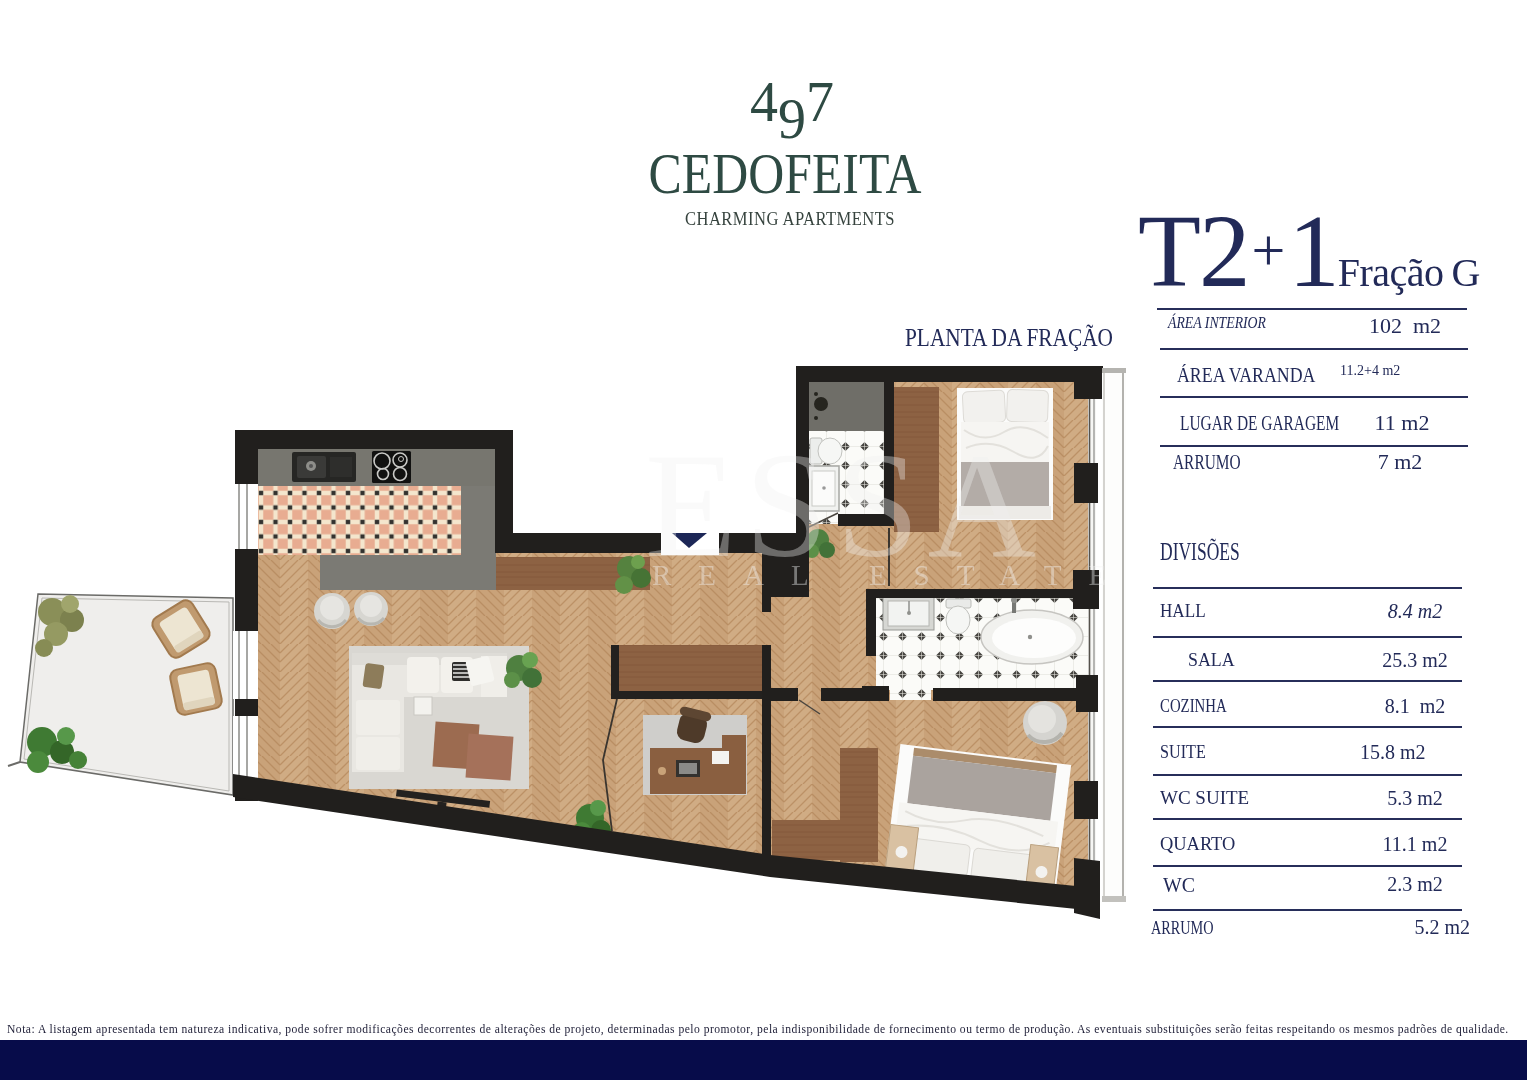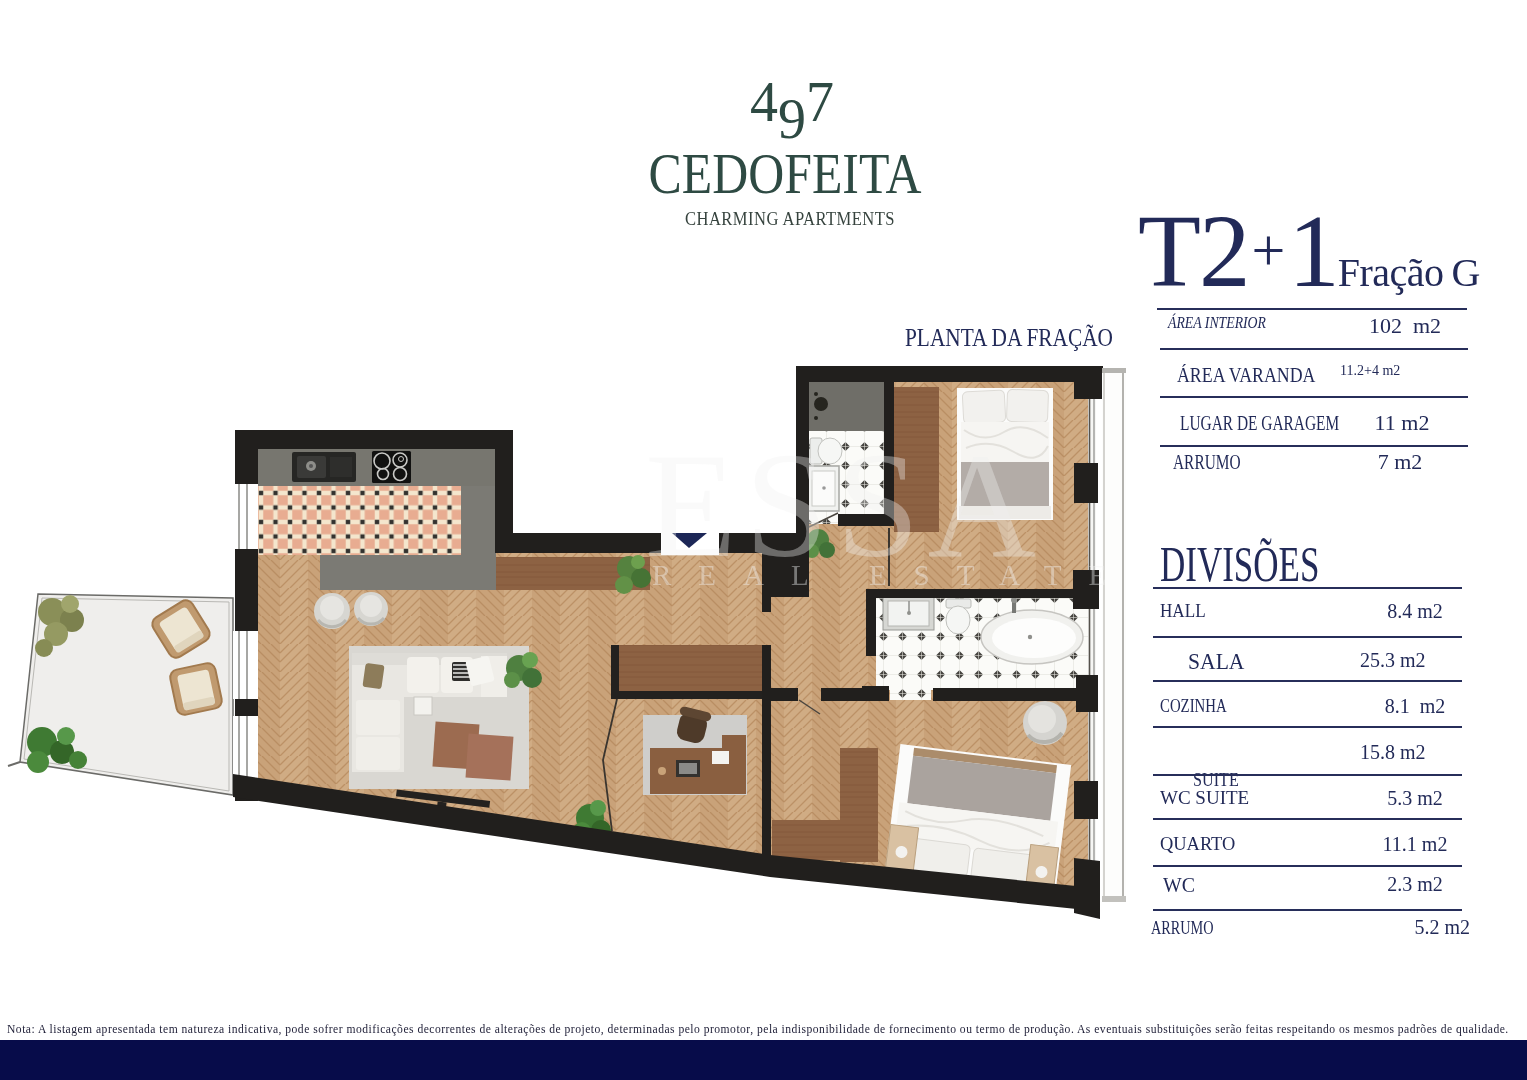--- a/index.html
+++ b/index.html
@@ -36,37 +36,37 @@
 <div class="line" style="left:1160px;top:396px;width:308px;"></div>
 
 <div class="abs navy" style="left:1180px;top:412px;font-size:22px;"><span class="sx" style="transform:scaleX(0.70);">LUGAR DE GARAGEM</span></div>
 <div class="abs navy" style="left:1352px;top:412px;width:100px;text-align:center;font-size:22px;">11 m2</div>
 
 <div class="line" style="left:1160px;top:445px;width:308px;"></div>
 
 <div class="abs navy" style="left:1173px;top:451px;font-size:22px;"><span class="sx" style="transform:scaleX(0.70);">ARRUMO</span></div>
 <div class="abs navy" style="left:1350px;top:451px;width:100px;text-align:center;font-size:22px;">7 m2</div>
 
-<div class="abs navy" style="left:1160px;top:539px;font-size:50px;"><span class="sx" style="transform:scaleX(0.70);">DIVISÕES</span></div>
+<div class="abs navy" style="left:1160px;top:539px;font-size:25px;"><span class="sx" style="transform:scaleX(0.70);">DIVISÕES</span></div>
 
 <div class="line" style="left:1153px;top:587px;width:309px;"></div>
 
 <div class="abs navy" style="left:1160px;top:601px;font-size:19px;"><span class="sx" style="transform:scaleX(0.90);">HALL</span></div>
-<div class="abs navy" style="left:1360px;top:601px;width:110px;text-align:center;font-size:20px;">8.4 m2</div>
+<div class="abs navy" style="left:1360px;top:601px;width:110px;text-align:center;font-size:20px;font-style:italic;">8.4 m2</div>
 <div class="line" style="left:1153px;top:636px;width:309px;"></div>
 
-<div class="abs navy" style="left:1188px;top:650px;font-size:23px;"><span class="sx" style="transform:scaleX(0.94);">SALA</span></div>
-<div class="abs navy" style="left:1360px;top:650px;width:110px;font-size:20px;">25.3 m2</div>
+<div class="abs navy" style="left:1188px;top:650px;font-size:19px;"><span class="sx" style="transform:scaleX(0.94);">SALA</span></div>
+<div class="abs navy" style="left:1360px;top:650px;width:110px;text-align:center;font-size:20px;">25.3 m2</div>
 <div class="line" style="left:1153px;top:680px;width:309px;"></div>
 
 <div class="abs navy" style="left:1160px;top:696px;font-size:19px;"><span class="sx" style="transform:scaleX(0.78);">COZINHA</span></div>
 <div class="abs navy" style="left:1360px;top:696px;width:110px;text-align:center;font-size:20px;">8.1&nbsp; m2</div>
 <div class="line" style="left:1153px;top:726px;width:309px;"></div>
 
-<div class="abs navy" style="left:1160px;top:770px;font-size:19px;margin-left:33px;"><span class="sx" style="transform:scaleX(0.85);">SUITE</span></div>
+<div class="abs navy" style="left:1160px;top:742px;font-size:19px;"><span class="sx" style="transform:scaleX(0.85);">SUITE</span></div>
 <div class="abs navy" style="left:1360px;top:742px;width:110px;text-align:left;font-size:20px;">15.8 m2</div>
 <div class="line" style="left:1153px;top:774px;width:309px;"></div>
 
 <div class="abs navy" style="left:1160px;top:788px;font-size:19px;"><span class="sx" style="transform:scaleX(1);">WC SUITE</span></div>
 <div class="abs navy" style="left:1360px;top:788px;width:110px;text-align:center;font-size:20px;">5.3 m2</div>
 <div class="line" style="left:1153px;top:818px;width:309px;"></div>
 
 <div class="abs navy" style="left:1160px;top:834px;font-size:19px;"><span class="sx" style="transform:scaleX(0.97);">QUARTO</span></div>
 <div class="abs navy" style="left:1360px;top:834px;width:110px;text-align:center;font-size:20px;">11.1 m2</div>
 <div class="line" style="left:1153px;top:865px;width:309px;"></div>

